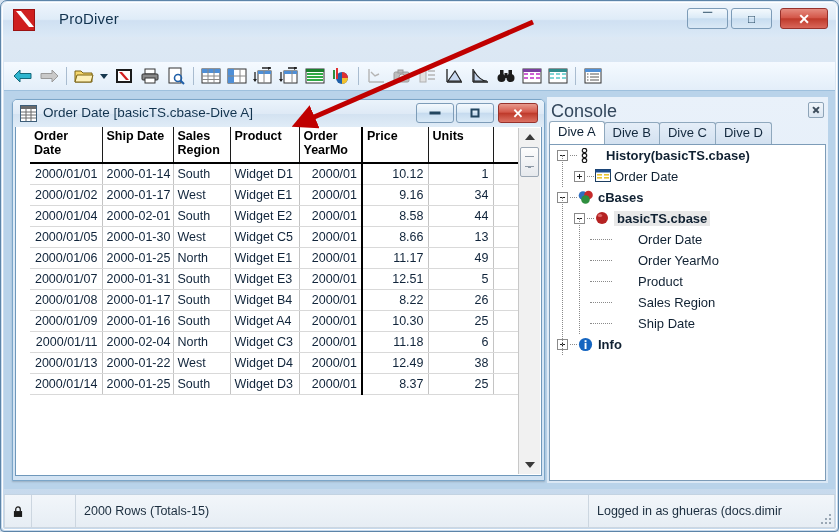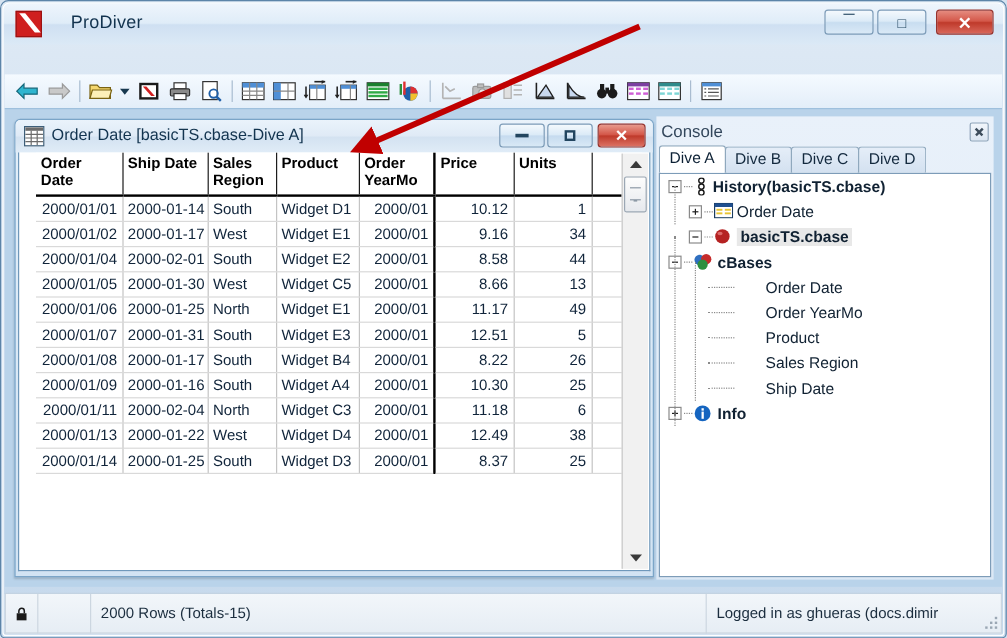--- a/index.html
+++ b/index.html
@@ -200,21 +200,21 @@
     box-shadow:0 4px 0 -3px #8d99a6;
   }
 
   
   #console-panel{
     position:absolute; right:7px; top:6px; width:281px; bottom:6px;
     background:linear-gradient(to bottom,#e9f1fa,#dbe8f5);
   }
   #console-title{
     position:absolute; left:4px; top:4px;
-    font-size:14px; color:#33475c;
+    font-size:18px; color:#33475c;
   }
   #console-close{
     position:absolute; right:4px; top:5px; width:16px; height:16px;
     border:1px solid #8ea4b8; border-radius:2px;
     background:linear-gradient(to bottom,#f1f6fb,#dbe6f2);
     cursor:pointer;
   }
   #console-close::before,#console-close::after{
     content:""; position:absolute; left:3px; top:6px; width:8px; height:1.6px;
     background:#3d4d5c;
@@ -721,53 +721,53 @@
 
       <div id="console-tree">
           <div class="tnode bold">
             <span class="expander" style="left: 7px; top: 5px;"></span>
             <span class="dotdash" style="left: 20px; top: 10px; width: 7px;"></span>
             <span style="position: absolute; left: 28px; top: 3px; line-height: 0;"><svg width="13" height="15" viewBox="0 0 13 15">
                 <circle cx="6.5" cy="2.5" r="2.2" fill="none" stroke="#1b1b1b" stroke-width="1.2"></circle>
                 <circle cx="6.5" cy="7.5" r="2.2" fill="none" stroke="#1b1b1b" stroke-width="1.2"></circle>
                 <circle cx="6.5" cy="12.5" r="2.2" fill="none" stroke="#1b1b1b" stroke-width="1.2"></circle>
               </svg></span>
-            <span class="tlabel" style="position: absolute; left: 44px; top: 4px;">History(basicTS.cbase)</span>
+            <span class="tlabel" style="position: absolute; left: 56px; top: 4px;">History(basicTS.cbase)</span>
           </div>
           <div class="tnode">
             <span class="expander plus" style="left: 24px; top: 5px;"></span>
             <span class="dotdash" style="left: 37px; top: 10px; width: 7px;"></span>
             <span style="position: absolute; left: 45px; top: 3px; line-height: 0;"><svg width="16" height="13" viewBox="0 0 16 13">
                 <rect x="0.5" y="0.5" width="15" height="12" fill="#ffffff" stroke="#1b3c5e"></rect>
                 <rect x="0.5" y="0.5" width="15" height="3" fill="#1f4f8f"></rect>
                 <rect x="2" y="5" width="5" height="1.6" fill="#e8c433"></rect>
                 <rect x="2" y="8" width="5" height="1.6" fill="#e8c433"></rect>
                 <rect x="9" y="5" width="5" height="1.6" fill="#e8c433"></rect>
                 <rect x="9" y="8" width="5" height="1.6" fill="#e8c433"></rect>
               </svg></span>
             <span class="tlabel" style="position: absolute; left: 64px; top: 4px;">Order Date</span>
           </div>
           <div class="tnode bold">
-            <span class="expander" style="left: 24px; top: 5px;"></span>
-            <span class="dotdash" style="left: 37px; top: 10px; width: 7px;"></span>
-            <span style="position: absolute; left: 45px; top: 3px; line-height: 0;"><svg width="14" height="14" viewBox="0 0 14 14">
-                <circle cx="7" cy="7" r="6" fill="#b52222"></circle>
-                <ellipse cx="5" cy="4.6" rx="2.2" ry="1.5" fill="#e88080" opacity=".75"></ellipse>
-              </svg></span>
-            <span class="tlabel sel" style="position: absolute; left: 64px; top: 3px;">basicTS.cbase</span>
-          </div>
-          <div class="tnode bold">
             <span class="expander" style="left: 7px; top: 5px;"></span>
             <span class="dotdash" style="left: 20px; top: 10px; width: 7px;"></span>
             <span style="position: absolute; left: 28px; top: 3px; line-height: 0;"><svg width="16" height="15" viewBox="0 0 16 15">
                 <circle cx="5" cy="5.5" r="4.3" fill="#2f6fc0"></circle>
                 <circle cx="10.5" cy="5" r="4.3" fill="#c62b2b"></circle>
                 <circle cx="7.5" cy="9.5" r="4.3" fill="#2f8f3f"></circle>
               </svg></span>
             <span class="tlabel" style="position: absolute; left: 48px; top: 4px;">cBases</span>
+          </div>
+          <div class="tnode bold">
+            <span class="expander" style="left: 24px; top: 5px;"></span>
+            <span class="dotdash" style="left: 37px; top: 10px; width: 7px;"></span>
+            <span style="position: absolute; left: 45px; top: 3px; line-height: 0;"><svg width="14" height="14" viewBox="0 0 14 14">
+                <circle cx="7" cy="7" r="6" fill="#b52222"></circle>
+                <ellipse cx="5" cy="4.6" rx="2.2" ry="1.5" fill="#e88080" opacity=".75"></ellipse>
+              </svg></span>
+            <span class="tlabel sel" style="position: absolute; left: 64px; top: 3px;">basicTS.cbase</span>
           </div>
           <div class="tnode">
             <span class="dotdash" style="left: 40px; top: 10px; width: 22px;"></span>
             <span class="tlabel" style="position: absolute; left: 88px; top: 4px;">Order Date</span>
           </div>
           <div class="tnode">
             <span class="dotdash" style="left: 40px; top: 10px; width: 22px;"></span>
             <span class="tlabel" style="position: absolute; left: 88px; top: 4px;">Order YearMo</span>
           </div>
           <div class="tnode">

